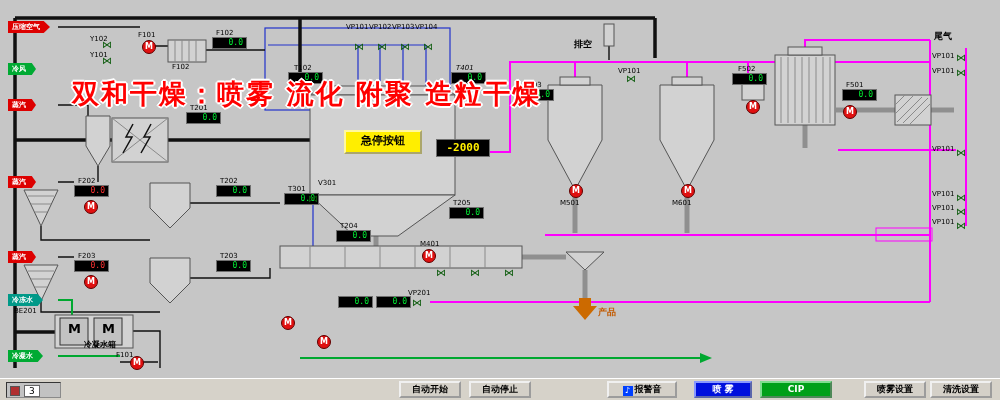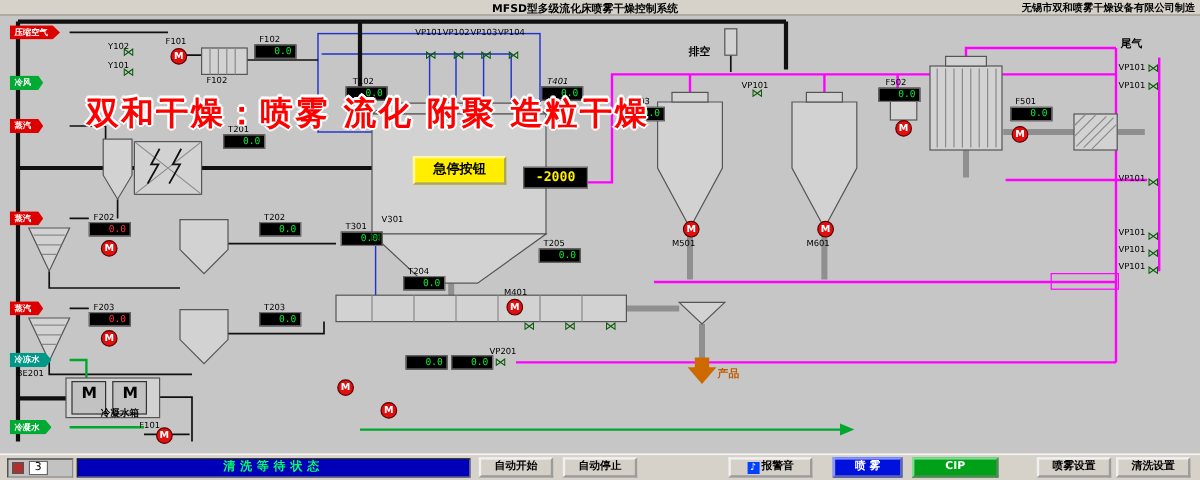--- a/index.html
+++ b/index.html
@@ -229,30 +229,25 @@
       <div class="valve" style="left: 470px; top: 268px;">⋈</div>
       <div class="valve" style="left: 504px; top: 268px;">⋈</div>
       <div class="valve" style="left: 956px; top: 53px;">⋈</div>
       <div class="valve" style="left: 956px; top: 68px;">⋈</div>
       <div class="valve" style="left: 956px; top: 148px;">⋈</div>
       <div class="valve" style="left: 956px; top: 193px;">⋈</div>
       <div class="valve" style="left: 956px; top: 207px;">⋈</div>
       <div class="valve" style="left: 956px; top: 221px;">⋈</div>
     </div>
 
-  <div class="titlebar">
-    <span class="title">MFSD型多级流化床喷雾干燥控制系统</span>
-    <span class="maker">无锡市双和喷雾干燥设备有限公司制造</span>
-  </div>
 
   <div class="bottombar">
     <div class="counter">
       <span class="cicon"></span><span class="num">3</span>
     </div>
-    <div class="statusdisp">清洗等待状态</div>
     <div id="btns">
         <div class="bbtn gray" style="left: 399px; width: 62px;"><span>自动开始</span></div>
         <div class="bbtn gray" style="left: 469px; width: 62px;"><span>自动停止</span></div>
         <div class="bbtn gray" style="left: 607px; width: 70px;"><span class="spk">♪</span><span>报警音</span></div>
         <div class="bbtn blue" style="left: 694px; width: 58px;"><span>喷 雾</span></div>
         <div class="bbtn green" style="left: 760px; width: 72px;"><span>CIP</span></div>
         <div class="bbtn gray" style="left: 864px; width: 62px;"><span>喷雾设置</span></div>
         <div class="bbtn gray" style="left: 930px; width: 62px;"><span>清洗设置</span></div>
       </div>
   </div>

